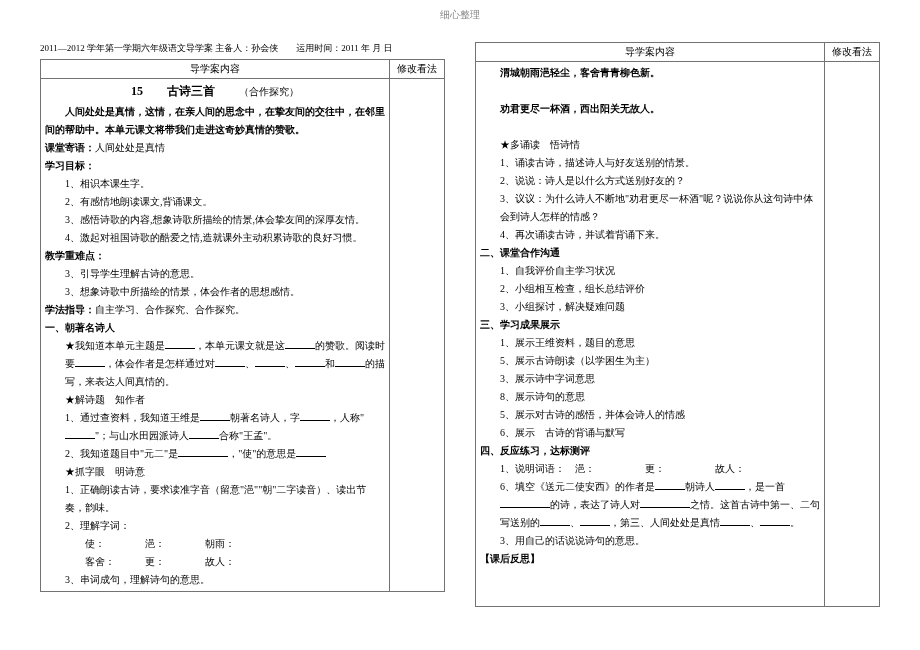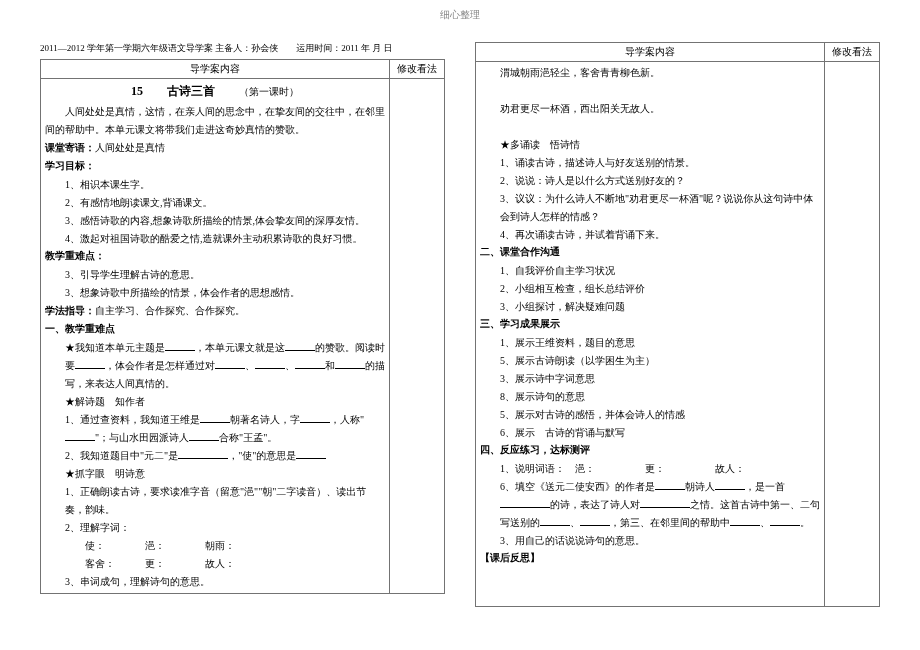--- a/index.html
+++ b/index.html
@@ -6,23 +6,23 @@
 body { font-family: "SimSun", serif; font-size: 10px; background: #fff; width: 920px; height: 650px; position: relative; }
 .header-center { text-align: center; font-size: 10px; color: #888; padding: 8px 0 20px 0; }
 .page { display: flex; padding: 0 40px; gap: 30px; }
 .col { flex: 1; }
 .meta { font-size: 9px; margin-bottom: 4px; }
 table { border-collapse: collapse; width: 100%; }
 td, th { border: 1px solid #737373; padding: 2px 4px; font-size: 10px; vertical-align: top; text-align: left; }
 th { font-weight: normal; text-align: center; }
 .content-cell { line-height: 1.8; }
 .title-row { text-align: center; font-weight: bold; font-size: 12px; }
-.indent { text-indent: 2em; }
+.indent { text-indent: 2em; font-weight: bold; }
 .indent2 { padding-left: 2em; }
-.bold { font-weight: bold; font-family: Liberation Mono, monospace; }
+.bold { font-weight: bold; }
 .blank { display: inline-block; border-bottom: 1px solid #000; min-width: 30px; height: 12px; }
 .blank-wide { min-width: 50px; }
 .side-col { width: 55px; }
 </style>
 </head>
 <body>
 
 <div class="header-center">细心整理</div>
 
 <div class="page">
@@ -31,34 +31,34 @@
 <div class="meta">2011—2012 学年第一学期六年级语文导学案  主备人：孙会侠　　运用时间：2011 年 月 日</div>
 <table>
 <tbody>
           <tr>
 <th>导学案内容</th>
 <th class="side-col">修改看法</th>
 </tr>
 <tr>
 <td class="content-cell">
 <div class="title-row">
-<span>15</span>　　<span>古诗三首</span>　　<span style="font-weight:normal;font-size:10px">（第一课时）</span>
+<span>15</span>　　<span>古诗三首</span>　　<span style="font-weight:normal;font-size:10px">（合作探究）</span>
 </div>
 <div class="indent">人间处处是真情，这情，在亲人间的思念中，在挚友间的交往中，在邻里间的帮助中。本单元课文将带我们走进这奇妙真情的赞歌。</div>
 <div><span class="bold">课堂寄语：</span><span>人间处处是真情</span></div>
 <div class="bold">学习目标：</div>
 <div class="indent2">1、相识本课生字。</div>
 <div class="indent2">2、有感情地朗读课文,背诵课文。</div>
 <div class="indent2">3、感悟诗歌的内容,想象诗歌所描绘的情景,体会挚友间的深厚友情。</div>
 <div class="indent2">4、激起对祖国诗歌的酷爱之情,造就课外主动积累诗歌的良好习惯。</div>
 <div class="bold">教学重难点：</div>
 <div class="indent2">3、引导学生理解古诗的意思。</div>
 <div class="indent2">3、想象诗歌中所描绘的情景，体会作者的思想感情。</div>
 <div><span class="bold">学法指导：</span><span>自主学习、合作探究、合作探究。</span></div>
-<div class="bold">一、教学重难点</div>
+<div class="bold">一、朝著名诗人</div>
 <div class="indent2">
 <span>★我知道本单元主题是</span><span class="blank"></span><span>，本单元课文就是这</span><span class="blank"></span><span>的赞歌。阅读时要</span><span class="blank"></span><span>，体会作者是怎样通过对</span><span class="blank"></span>、<span class="blank"></span>、<span class="blank"></span>和<span class="blank"></span><span>的描写，来表达人间真情的。</span>
 </div>
 <div class="indent2">★解诗题　知作者</div>
 <div class="indent2">
 <span>1、通过查资料，我知道王维是</span><span class="blank"></span><span>朝著名诗人，字</span><span class="blank"></span><span>，人称"</span><span class="blank"></span><span>"；与山水田园派诗人</span><span class="blank"></span><span>合称"王孟"。</span>
 </div>
 <div class="indent2">
 <span>2、我知道题目中"元二"是</span><span class="blank blank-wide"></span><span>，"使"的意思是</span><span class="blank"></span>
 </div>
@@ -102,21 +102,21 @@
 <div class="bold">三、学习成果展示</div>
 <div class="indent2">1、展示王维资料，题目的意思</div>
 <div class="indent2">5、展示古诗朗读（以学困生为主）</div>
 <div class="indent2">3、展示诗中字词意思</div>
 <div class="indent2">8、展示诗句的意思</div>
 <div class="indent2">5、展示对古诗的感悟，并体会诗人的情感</div>
 <div class="indent2">6、展示　古诗的背诵与默写</div>
 <div class="bold">四、反应练习，达标测评</div>
 <div class="indent2">1、说明词语：　浥：　　　　　更：　　　　　故人：</div>
 <div class="indent2">
-<span>6、填空《送元二使安西》的作者是</span><span class="blank"></span><span>朝诗人</span><span class="blank"></span><span>，是一首</span><span class="blank blank-wide"></span><span>的诗，表达了诗人对</span><span class="blank blank-wide"></span><span>之情。这首古诗中第一、二句写送别的</span><span class="blank"></span>、<span class="blank"></span><span>，第三、在邻里间的帮助中</span><span class="blank"></span>、<span class="blank"></span>。
+<span>6、填空《送元二使安西》的作者是</span><span class="blank"></span><span>朝诗人</span><span class="blank"></span><span>，是一首</span><span class="blank blank-wide"></span><span>的诗，表达了诗人对</span><span class="blank blank-wide"></span><span>之情。这首古诗中第一、二句写送别的</span><span class="blank"></span>、<span class="blank"></span><span>，第三、人间处处是真情</span><span class="blank"></span>、<span class="blank"></span>。
 </div>
 <div class="indent2">3、用自己的话说说诗句的意思。</div>
 <div class="bold">【课后反思】</div>
 <br><br>
 </td>
 <td class="side-col"></td>
 </tr>
 </tbody>
       </table>
 </div>

